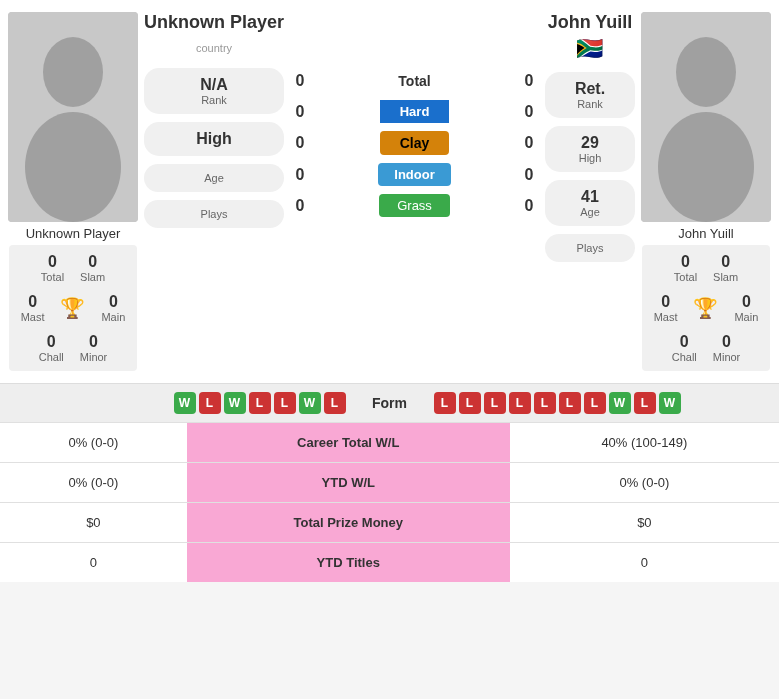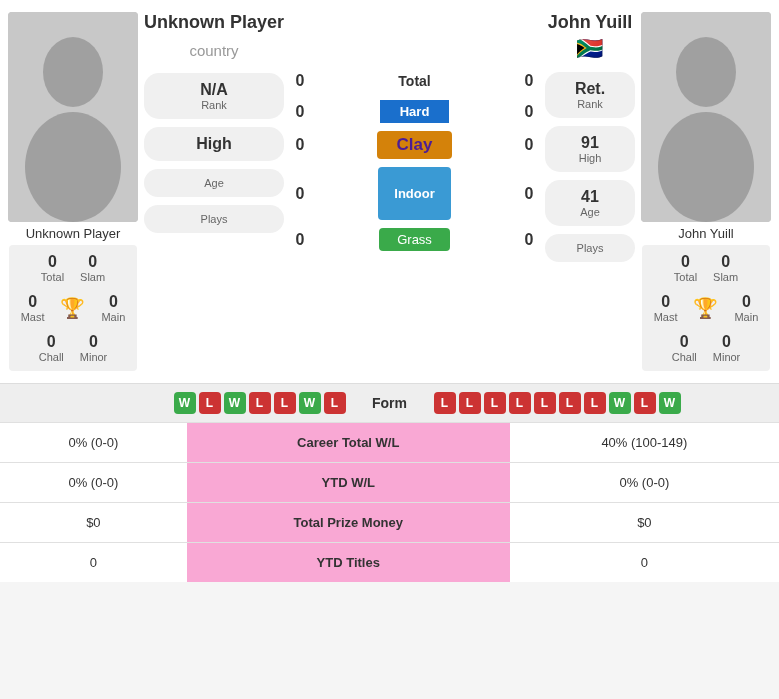--- a/index.html
+++ b/index.html
@@ -182,21 +182,21 @@
             <span class="stat-label">Minor</span>
           </div>
         </div>
       </div>
     </div>
 
     <div style="display:flex;flex-direction:column;gap:4px;min-width:90px;flex-shrink:0;">
 
       <div style="font-size:18px;font-weight:bold;text-align:center;color:#333;line-height:1.2;margin-bottom:4px;">Unknown Player</div>
 
-      <div style="text-align:center;color:#999;font-size:15px;margin-bottom:8px;">country</div>
+      <div style="text-align:center;color:#999;font-size:11px;margin-bottom:8px;">country</div>
 
       <div class="stats-card">
         <div class="stats-card-value">N/A</div>
         <div class="stats-card-label">Rank</div>
       </div>
       <div class="stats-card">
         <div class="stats-card-value">High</div>
       </div>
       <div class="stats-card">
         <div class="stats-card-label">Age</div>
@@ -217,27 +217,27 @@
       </div>
 
       <div style="display:flex;align-items:center;justify-content:space-between;padding:2px 0;">
         <span style="font-size:16px;font-weight:bold;color:#333;min-width:20px;text-align:center;">0</span>
         <span style="background:#1a6fcc;border-radius:0;padding:4px 20px;color:#fff;font-size:13px;font-weight:bold;text-align:center;">Hard</span>
         <span style="font-size:16px;font-weight:bold;color:#333;min-width:20px;text-align:center;">0</span>
       </div>
 
       <div style="display:flex;align-items:center;justify-content:space-between;padding:2px 0;">
         <span style="font-size:16px;font-weight:bold;color:#333;min-width:20px;text-align:center;">0</span>
-        <span style="background:#d4820a;border-radius:4px;padding:4px 20px;color:#4c1d95;font-size:17px;font-weight:bold;text-align:center;">Clay</span>
+        <span style="background:#d4820a;border-radius:4px;padding:4px 20px;color:#000000;font-size:14px;font-weight:bold;text-align:center;">Clay</span>
         <span style="font-size:16px;font-weight:bold;color:#333;min-width:20px;text-align:center;">0</span>
       </div>
 
       <div style="display:flex;align-items:center;justify-content:space-between;padding:2px 0;">
         <span style="font-size:16px;font-weight:bold;color:#333;min-width:20px;text-align:center;">0</span>
-        <span style="background:#3a9ad4;border-radius:4px;padding:19px 16px;color:#fff;font-size:13px;font-weight:bold;text-align:center;">Indoor</span>
+        <span style="background:#3a9ad4;border-radius:4px;padding:4px 16px;color:#fff;font-size:13px;font-weight:bold;text-align:center;">Indoor</span>
         <span style="font-size:16px;font-weight:bold;color:#333;min-width:20px;text-align:center;">0</span>
       </div>
 
       <div style="display:flex;align-items:center;justify-content:space-between;padding:2px 0;">
         <span style="font-size:16px;font-weight:bold;color:#333;min-width:20px;text-align:center;">0</span>
         <span style="background:#3aaa4a;border-radius:4px;padding:4px 18px;color:#fff;font-size:13px;font-weight:normal;text-align:center;">Grass</span>
         <span style="font-size:16px;font-weight:bold;color:#333;min-width:20px;text-align:center;">0</span>
       </div>
     </div>
 
@@ -246,21 +246,21 @@
       <div style="display:flex;flex-direction:column;align-items:center;margin-bottom:4px;">
         <span style="font-size:18px;font-weight:bold;text-align:center;color:#333;line-height:1.2;">John Yuill</span>
         <span style="font-size:22px;margin-top:2px;">🇿🇦</span>
       </div>
 
       <div class="stats-card">
         <div class="stats-card-value">Ret.</div>
         <div class="stats-card-label">Rank</div>
       </div>
       <div class="stats-card">
-        <div class="stats-card-value">91</div>
+        <div class="stats-card-value">29</div>
         <div class="stats-card-label">High</div>
       </div>
       <div class="stats-card">
         <div class="stats-card-value">41</div>
         <div class="stats-card-label">Age</div>
       </div>
       <div class="stats-card">
         <div class="stats-card-label">Plays</div>
       </div>
     </div>

